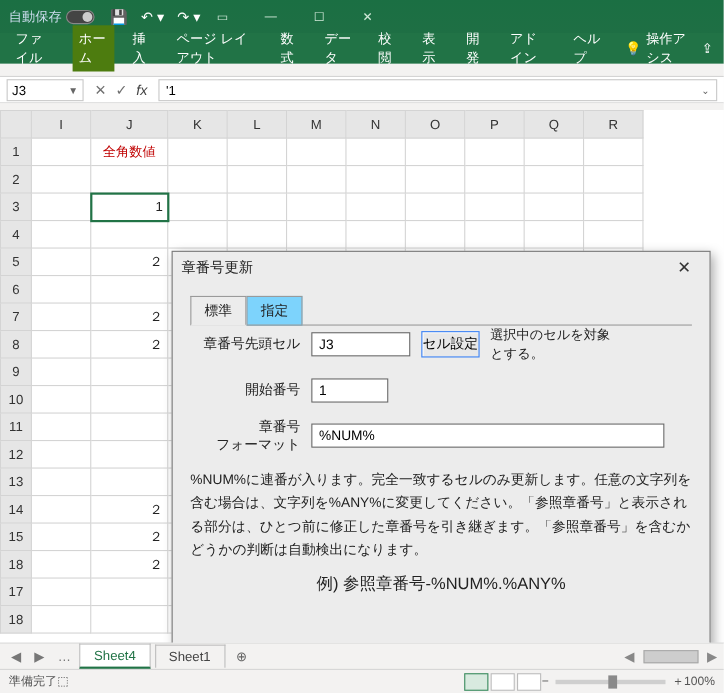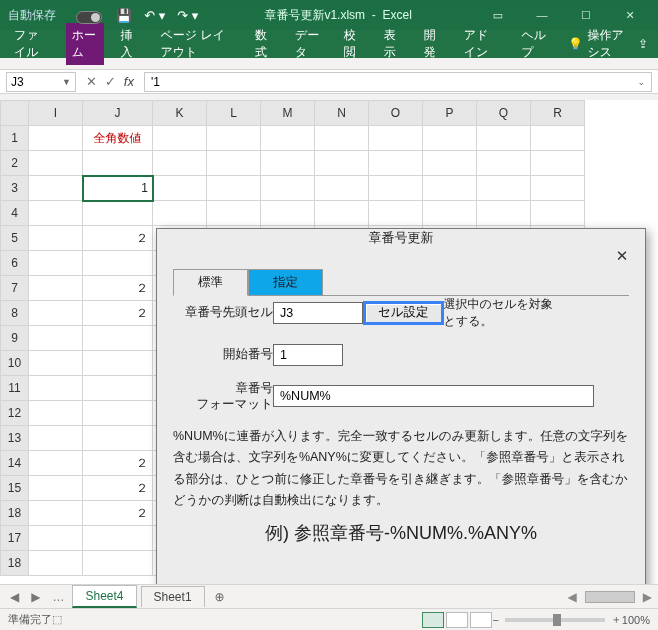--- a/index.html
+++ b/index.html
@@ -1,32 +1,32 @@
 <!DOCTYPE html>
 <html><head>
 <meta charset="utf-8">
 <style>
   * { box-sizing: border-box; margin: 0; padding: 0; font-family: "Yu Gothic UI", "Meiryo", sans-serif; }
   body { background: #fff; width: 658px; height: 630px; overflow: hidden; position: relative; }
 
   
   .titlebar { height: 30px; background: linear-gradient(to bottom,#1b6f43,#1e6f44); display: flex; align-items: center; color: #fff; font-size: 12px; padding: 0 8px; }
-  .titlebar .autosave { display:flex; align-items:flex-end; gap:20px; color:#cde; }
+  .titlebar .autosave { display:flex; align-items:center; gap:4px; color:#cde; }
   .titlebar .toggle { width:26px; height:13px; border:1px solid #888; border-radius:7px; background:#444; position:relative; }
   .titlebar .toggle::after { content:""; position:absolute; right:1px; top:1px; width:9px; height:9px; border-radius:50%; background:#ccc; }
   .titlebar .qat { display:flex; gap:12px; margin-left:14px; align-items:center;}
   .titlebar .qat span { color:#fff; font-size:13px; }
   .titlebar .titletext { flex:1; text-align:center; color:#dfe; font-size:12px; }
   .titlebar .winbtns { display:flex; gap:4px; }
   .titlebar .winbtn { width:40px; height:28px; display:flex; align-items:center; justify-content:center; color:#d0e8d8; font-size:11px;}
 
   
   .ribbon { height: 28px; background: #217346; display:flex; align-items:center; padding:0 8px; gap:11px; font-size:12px;}
   .ribbon .tab { color:#fff; padding:4px 6px; }
-  .ribbon .tab.home { background:#701a75; }
+  .ribbon .tab.home { background:#4d7c0f; }
   .ribbon .tell { color:#fff; display:flex; align-items:center; gap:4px; margin-left:4px;}
   .ribbon .share { margin-left:auto; color:#fff; width:20px; text-align:center;}
 
   
   .ribstrip { height: 12px; background: #f3f2f1; border-bottom:1px solid #d4d4d4; }
 
   
   .fbar { height: 24px; background:#fff; border-bottom:1px solid #d4d4d4; display:flex; align-items:center; font-size:12px; }
   .namebox { width:70px; height:20px; border:1px solid #c8c8c8; margin-left:6px; padding:0 4px; display:flex; align-items:center;}
   .namebox .dd { margin-left:auto; font-size:9px; color:#666;}
@@ -43,36 +43,36 @@
   table.sheet th { background:#e6e6e6; border:1px solid #d4d4d4; font-weight:normal; color:#333;}
   table.sheet th.colh { height:20px; min-width:54px;}
   table.sheet th.rowh { width:28px; height:25px; }
   table.sheet td { border:1px solid #d4d4d4; min-width:54px; height:25px; padding:0 4px; text-align:right;}
   .J1 { color:#c00000; text-align:center !important;}
   .sel { outline:2px solid #217346; outline-offset:-1px;}
   .colJ { width:70px; }
 
   
   .dialog { position:absolute; left:156px; top:128px; width:490px; height:460px; background:#ececec; border:1px solid #7a7a7a; box-shadow:3px 3px 10px rgba(0,0,0,0.35); }
-  .dlg-title { height:28px; display:flex; align-items:center; padding:0 8px; font-size:13px; color:#222;flex-direction:column; }
+  .dlg-title { height:28px; display:flex; align-items:center; padding:0 8px; font-size:13px; color:#222; }
   .dlg-close { margin-left:auto; width:30px; height:24px; display:flex; align-items:center; justify-content:center; font-size:15px; color:#333;}
   .dlg-body { padding:8px 16px; font-size:12.5px; color:#222;}
   .tabset { display:flex; margin-top:4px;}
-  .tabset .tb { padding:4px 24px; border:1px solid #9a9a9a; background:#ececec; font-size:12.5px;}
+  .tabset .tb { padding:4px 12px; border:1px solid #9a9a9a; background:#ececec; font-size:12.5px;}
   .tabset .tb.active { border-bottom:1px solid #ececec; position:relative; z-index:2;}
-  .tabset .tb:not(.active){ background:#0ea5e9;}
+  .tabset .tb:not(.active){ background:#7dd3fc;}
   .tabline { height:1px; background:#9a9a9a; margin-top:-1px;}
   .heading { margin:20px 0 14px; font-size:14px;}
-  .row { display:flex; align-items:center; margin-bottom:14px;}
+  .row { display:flex; align-items:center; gap:10px; margin-bottom:14px;}
   .lbl { width:100px; text-align:right; font-size:12.5px;}
   input.txt { height:22px; border:1px solid #666; padding:0 6px; font-size:12.5px; background:#fff;}
-  .btn { height:24px; border:3px solid #3b82f6; background:#e8e8e8; padding:0 12px; font-size:12.5px; box-shadow:1px 1px 0 #fff inset;}
+  .btn { height:24px; border:1px solid #3b82f6; background:#e8e8e8; padding:0 0; font-size:12.5px; box-shadow:1px 1px 0 #fff inset;}
   .note { width:120px; font-size:12px; line-height:1.4;}
   .help { margin-top:4px; line-height:1.7; font-size:12.5px;}
-  .example { text-align:center; margin:10px 0 18px; font-size:18px;}
+  .example { text-align:center; margin:10px 0 18px; font-size:15px;}
 
   
   .tabsbar { height:24px; background:#f3f2f1; border-top:1px solid #d4d4d4; display:flex; align-items:center; font-size:12px; padding:0 6px; gap:4px;}
   .tabsbar .nav { color:#777; padding:0 4px;}
   .sheettab { padding:3px 12px; border:1px solid #bdbdbd; border-bottom:none; background:#f3f2f1; color:#444;}
   .sheettab.active { background:#fff; border-bottom:2px solid #217346; color:#217346;}
   .plus { padding:0 6px; color:#666;}
   .tabsbar .scroll { margin-left:auto; display:flex; align-items:center; gap:8px; color:#888;}
   .hthumb { width:50px; height:12px; background:#cdcdcd; border:1px solid #a8a8a8;}
 
@@ -89,25 +89,20 @@
 
 <div class="titlebar">
   <div class="autosave">
     <span>自動保存</span>
     <span class="toggle"></span>
   </div>
   <div class="qat">
     <span>💾</span>
     <span>↶ ▾</span>
     <span>↷ ▾</span>
-  </div>
-  <div class="titletext">
-    <span>章番号更新v1.xlsm</span>
-    &nbsp;-&nbsp;
-    <span>Excel</span>
   </div>
   <div class="winbtns">
     <div class="winbtn">▭</div>
     <div class="winbtn">—</div>
     <div class="winbtn">☐</div>
     <div class="winbtn">✕</div>
   </div>
 </div>
 
 <div class="ribbon">

